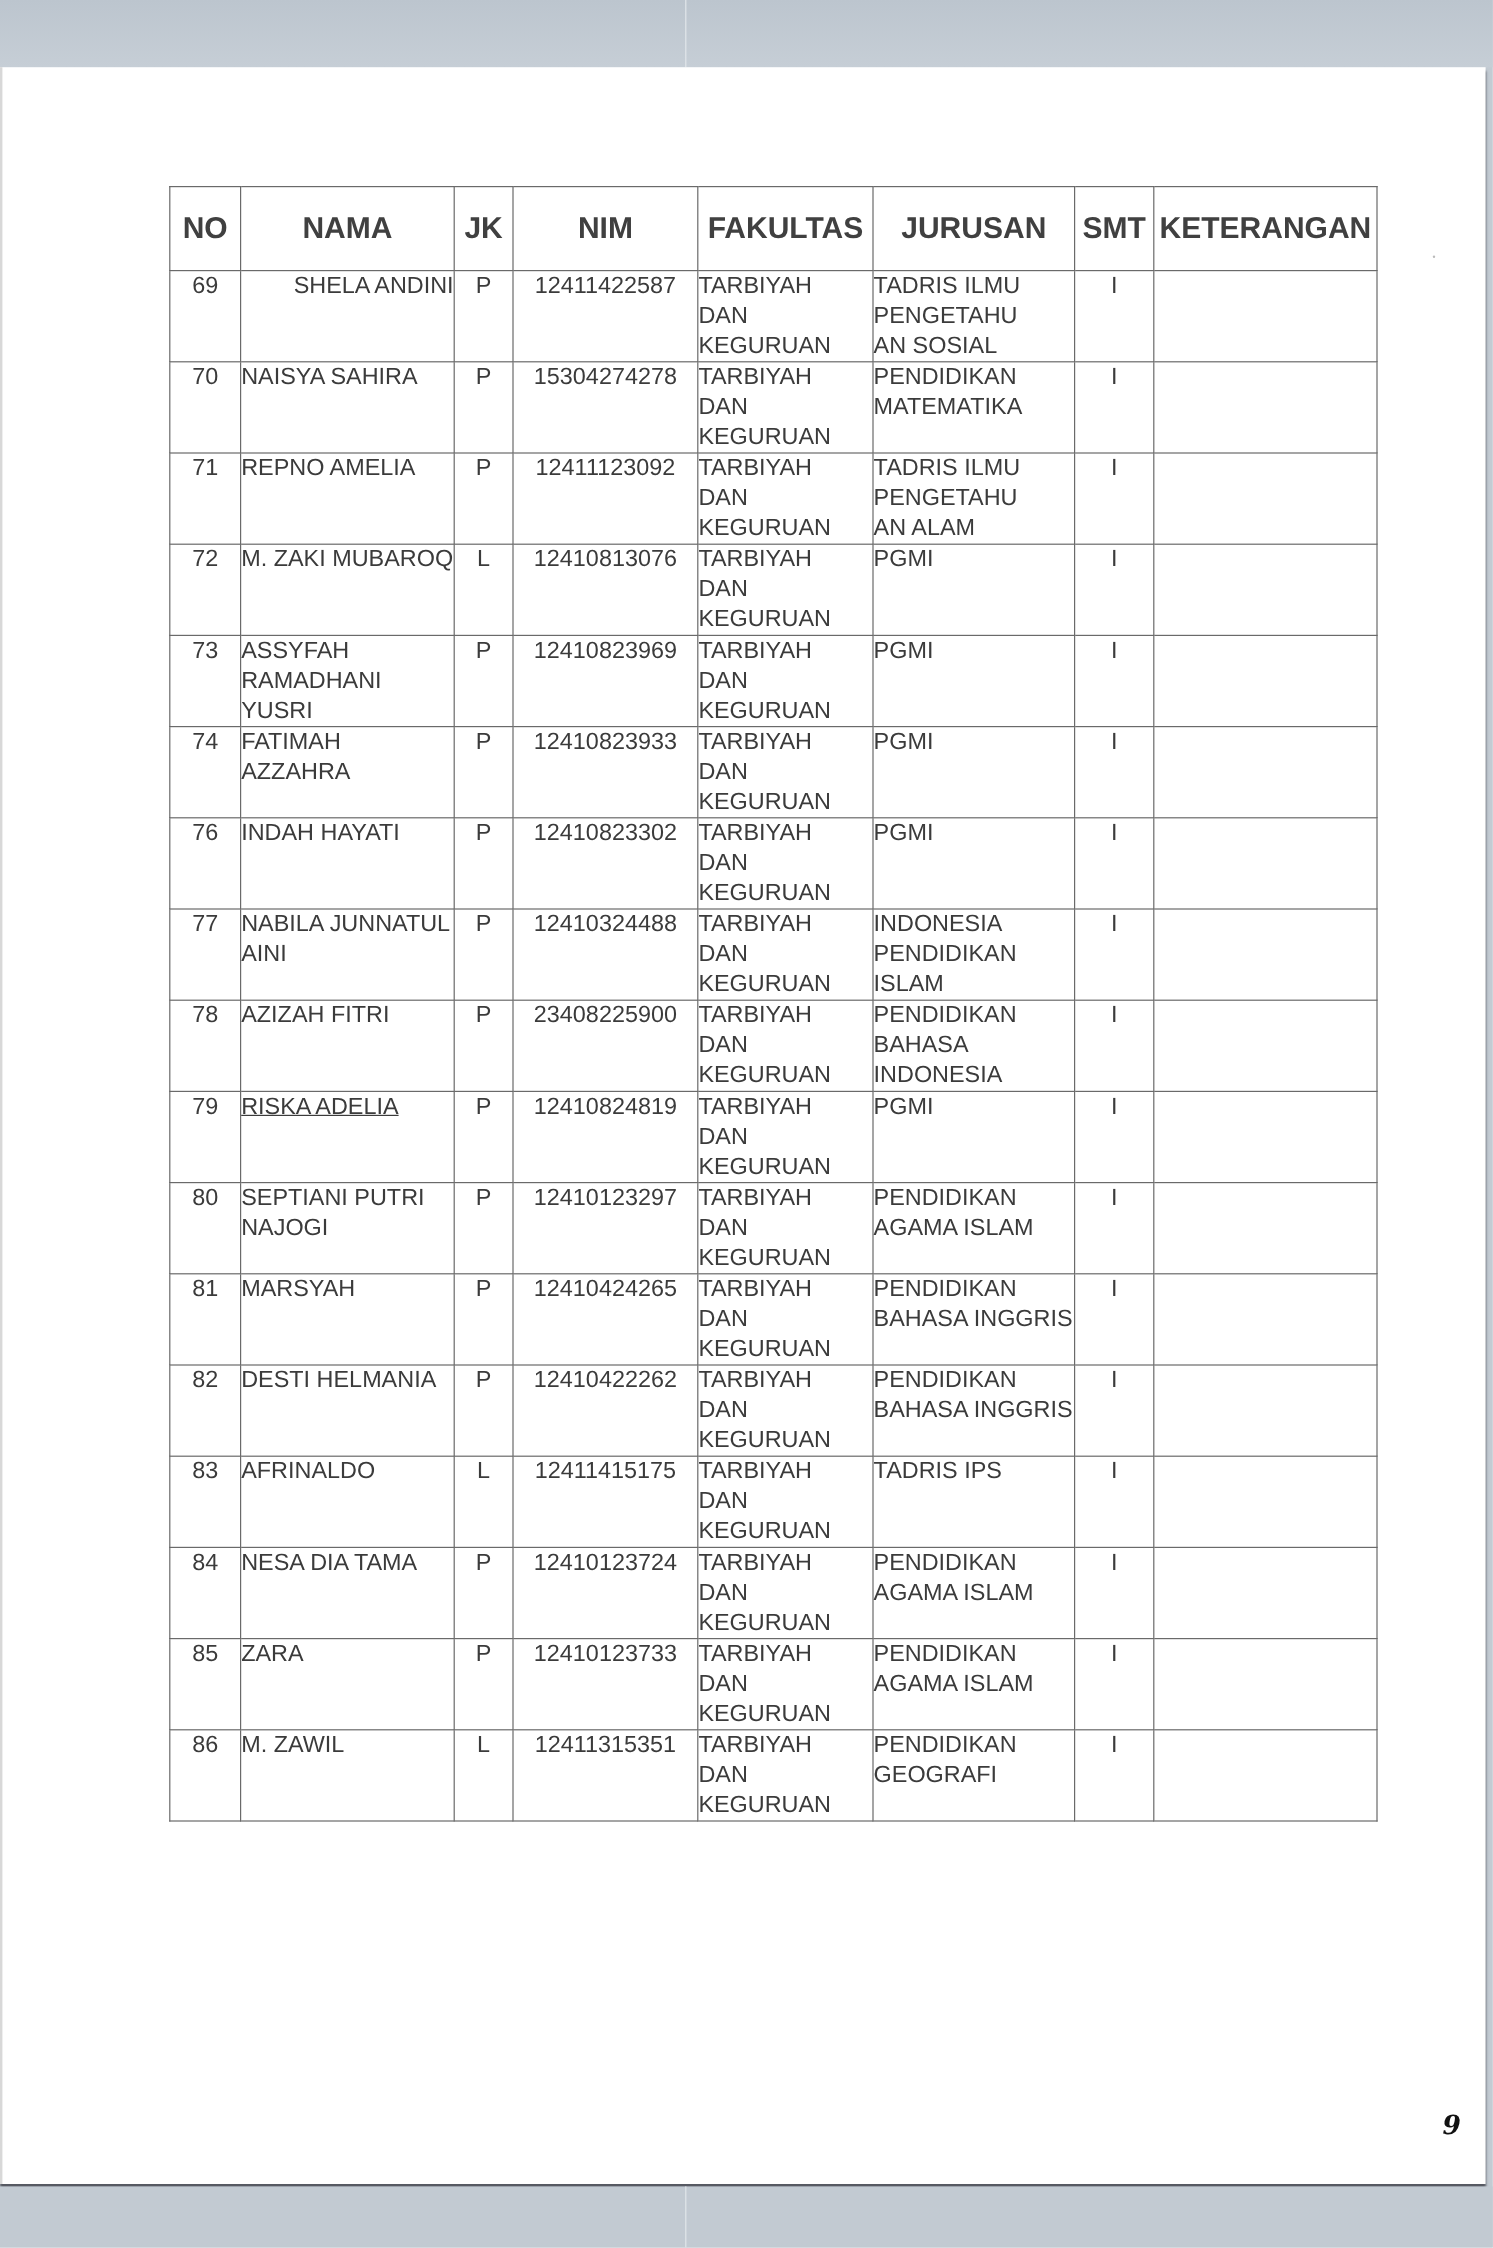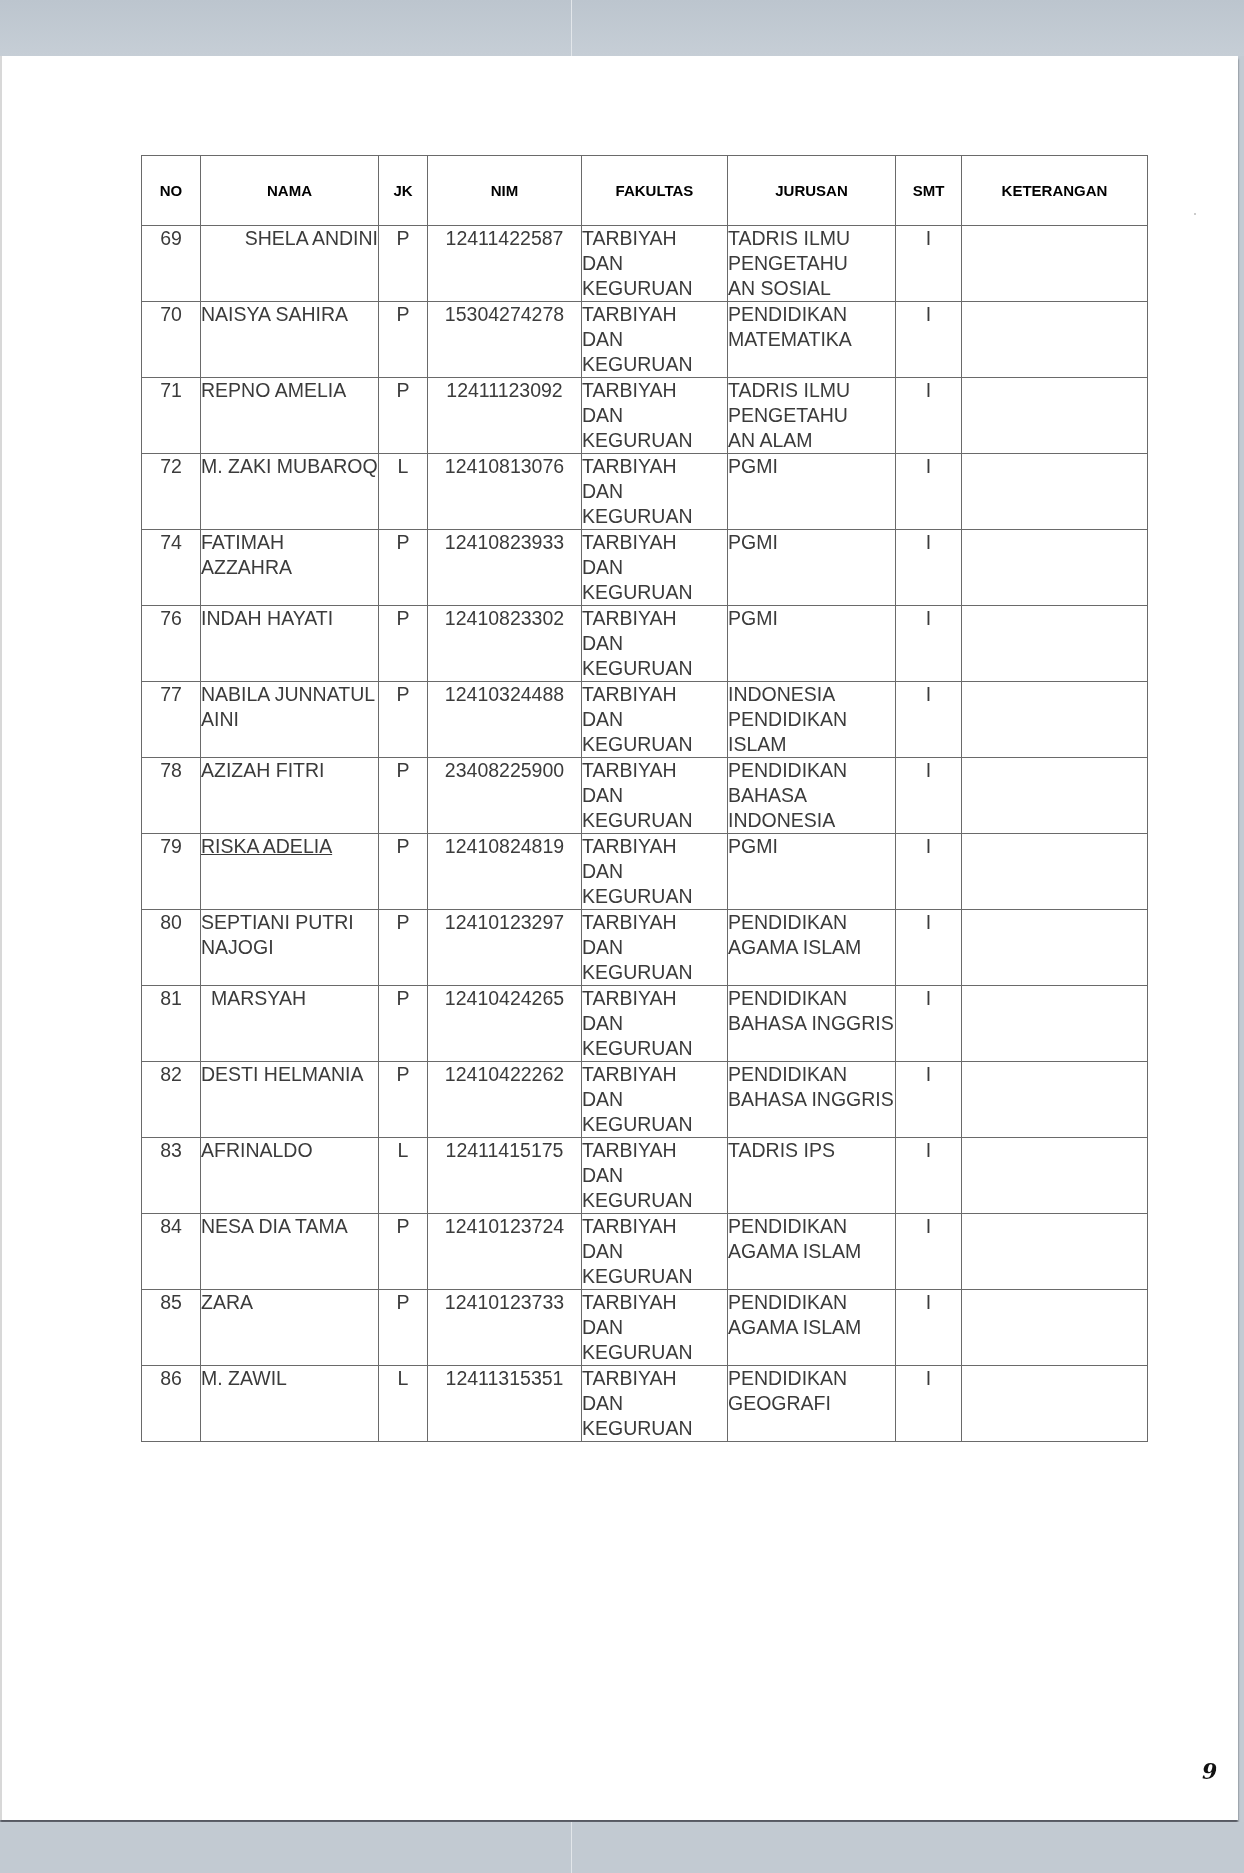--- a/index.html
+++ b/index.html
@@ -33,21 +33,21 @@
     font-size: 19.5px;
     line-height: 25px;
   }
   table.roster th, table.roster td {
     border: 1.5px solid #6a6a6a;
     padding: 0;
     vertical-align: top;
   }
   table.roster th {
     height: 69px; vertical-align: middle; text-align: center;
-    font-weight: bold; font-size: 15px; color: #000000;
+    font-weight: bold; font-size: 25px; color: #404040;
   }
   table.roster td { height: 75px; }
   table.roster tr.tall td { height: 100px; }
   td.c-no { text-align: center; padding-top: 1px; }
   td.c-nama, td.c-fak, td.c-jur { padding-left: 8px; padding-top: 1px; }
   td.c-jk { text-align: center; padding-top: 1px; }
   td.c-nim { text-align: center; padding-top: 1px; }
   td.c-smt { text-align: center; vertical-align: bottom; padding-bottom: 0; }
   .pageno {
     position: absolute; left: 1202px; top: 1758px;
@@ -123,20 +123,30 @@
         <td class="c-no">72</td>
         <td class="c-nama" style="word-break: normal;">M. ZAKI MUBAROQ</td>
         <td class="c-jk">L</td>
         <td class="c-nim">12410813076</td>
         <td class="c-fak" style="word-break: normal;">TARBIYAH<br>DAN<br>KEGURUAN</td>
         <td class="c-jur" style="word-break: normal;">PGMI</td>
         <td class="c-smt">I</td>
         <td class="c-ket"></td>
       </tr>
       <tr>
+        <td class="c-no">73</td>
+        <td class="c-nama" style="word-break: normal;">ASSYFAH RAMADHANI YUSRI</td>
+        <td class="c-jk">P</td>
+        <td class="c-nim">12410823969</td>
+        <td class="c-fak" style="word-break: normal;">TARBIYAH<br>DAN<br>KEGURUAN</td>
+        <td class="c-jur" style="word-break: normal;">PGMI</td>
+        <td class="c-smt">I</td>
+        <td class="c-ket"></td>
+      </tr>
+      <tr>
         <td class="c-no">74</td>
         <td class="c-nama" style="word-break: normal;">FATIMAH AZZAHRA</td>
         <td class="c-jk">P</td>
         <td class="c-nim">12410823933</td>
         <td class="c-fak" style="word-break: normal;">TARBIYAH<br>DAN<br>KEGURUAN</td>
         <td class="c-jur" style="word-break: normal;">PGMI</td>
         <td class="c-smt">I</td>
         <td class="c-ket"></td>
       </tr>
       <tr>
@@ -184,21 +194,21 @@
         <td class="c-nama" style="word-break: normal;">SEPTIANI PUTRI NAJOGI</td>
         <td class="c-jk">P</td>
         <td class="c-nim">12410123297</td>
         <td class="c-fak" style="word-break: normal;">TARBIYAH<br>DAN<br>KEGURUAN</td>
         <td class="c-jur" style="word-break: normal;">PENDIDIKAN AGAMA ISLAM</td>
         <td class="c-smt">I</td>
         <td class="c-ket"></td>
       </tr>
       <tr>
         <td class="c-no">81</td>
-        <td class="c-nama" style="word-break: normal; padding-left: 10px;">MARSYAH</td>
+        <td class="c-nama" style="word-break: normal;">MARSYAH</td>
         <td class="c-jk">P</td>
         <td class="c-nim">12410424265</td>
         <td class="c-fak" style="word-break: normal;">TARBIYAH<br>DAN<br>KEGURUAN</td>
         <td class="c-jur" style="word-break: normal;">PENDIDIKAN BAHASA INGGRIS</td>
         <td class="c-smt">I</td>
         <td class="c-ket"></td>
       </tr>
       <tr>
         <td class="c-no">82</td>
         <td class="c-nama" style="word-break: normal;">DESTI HELMANIA</td>

